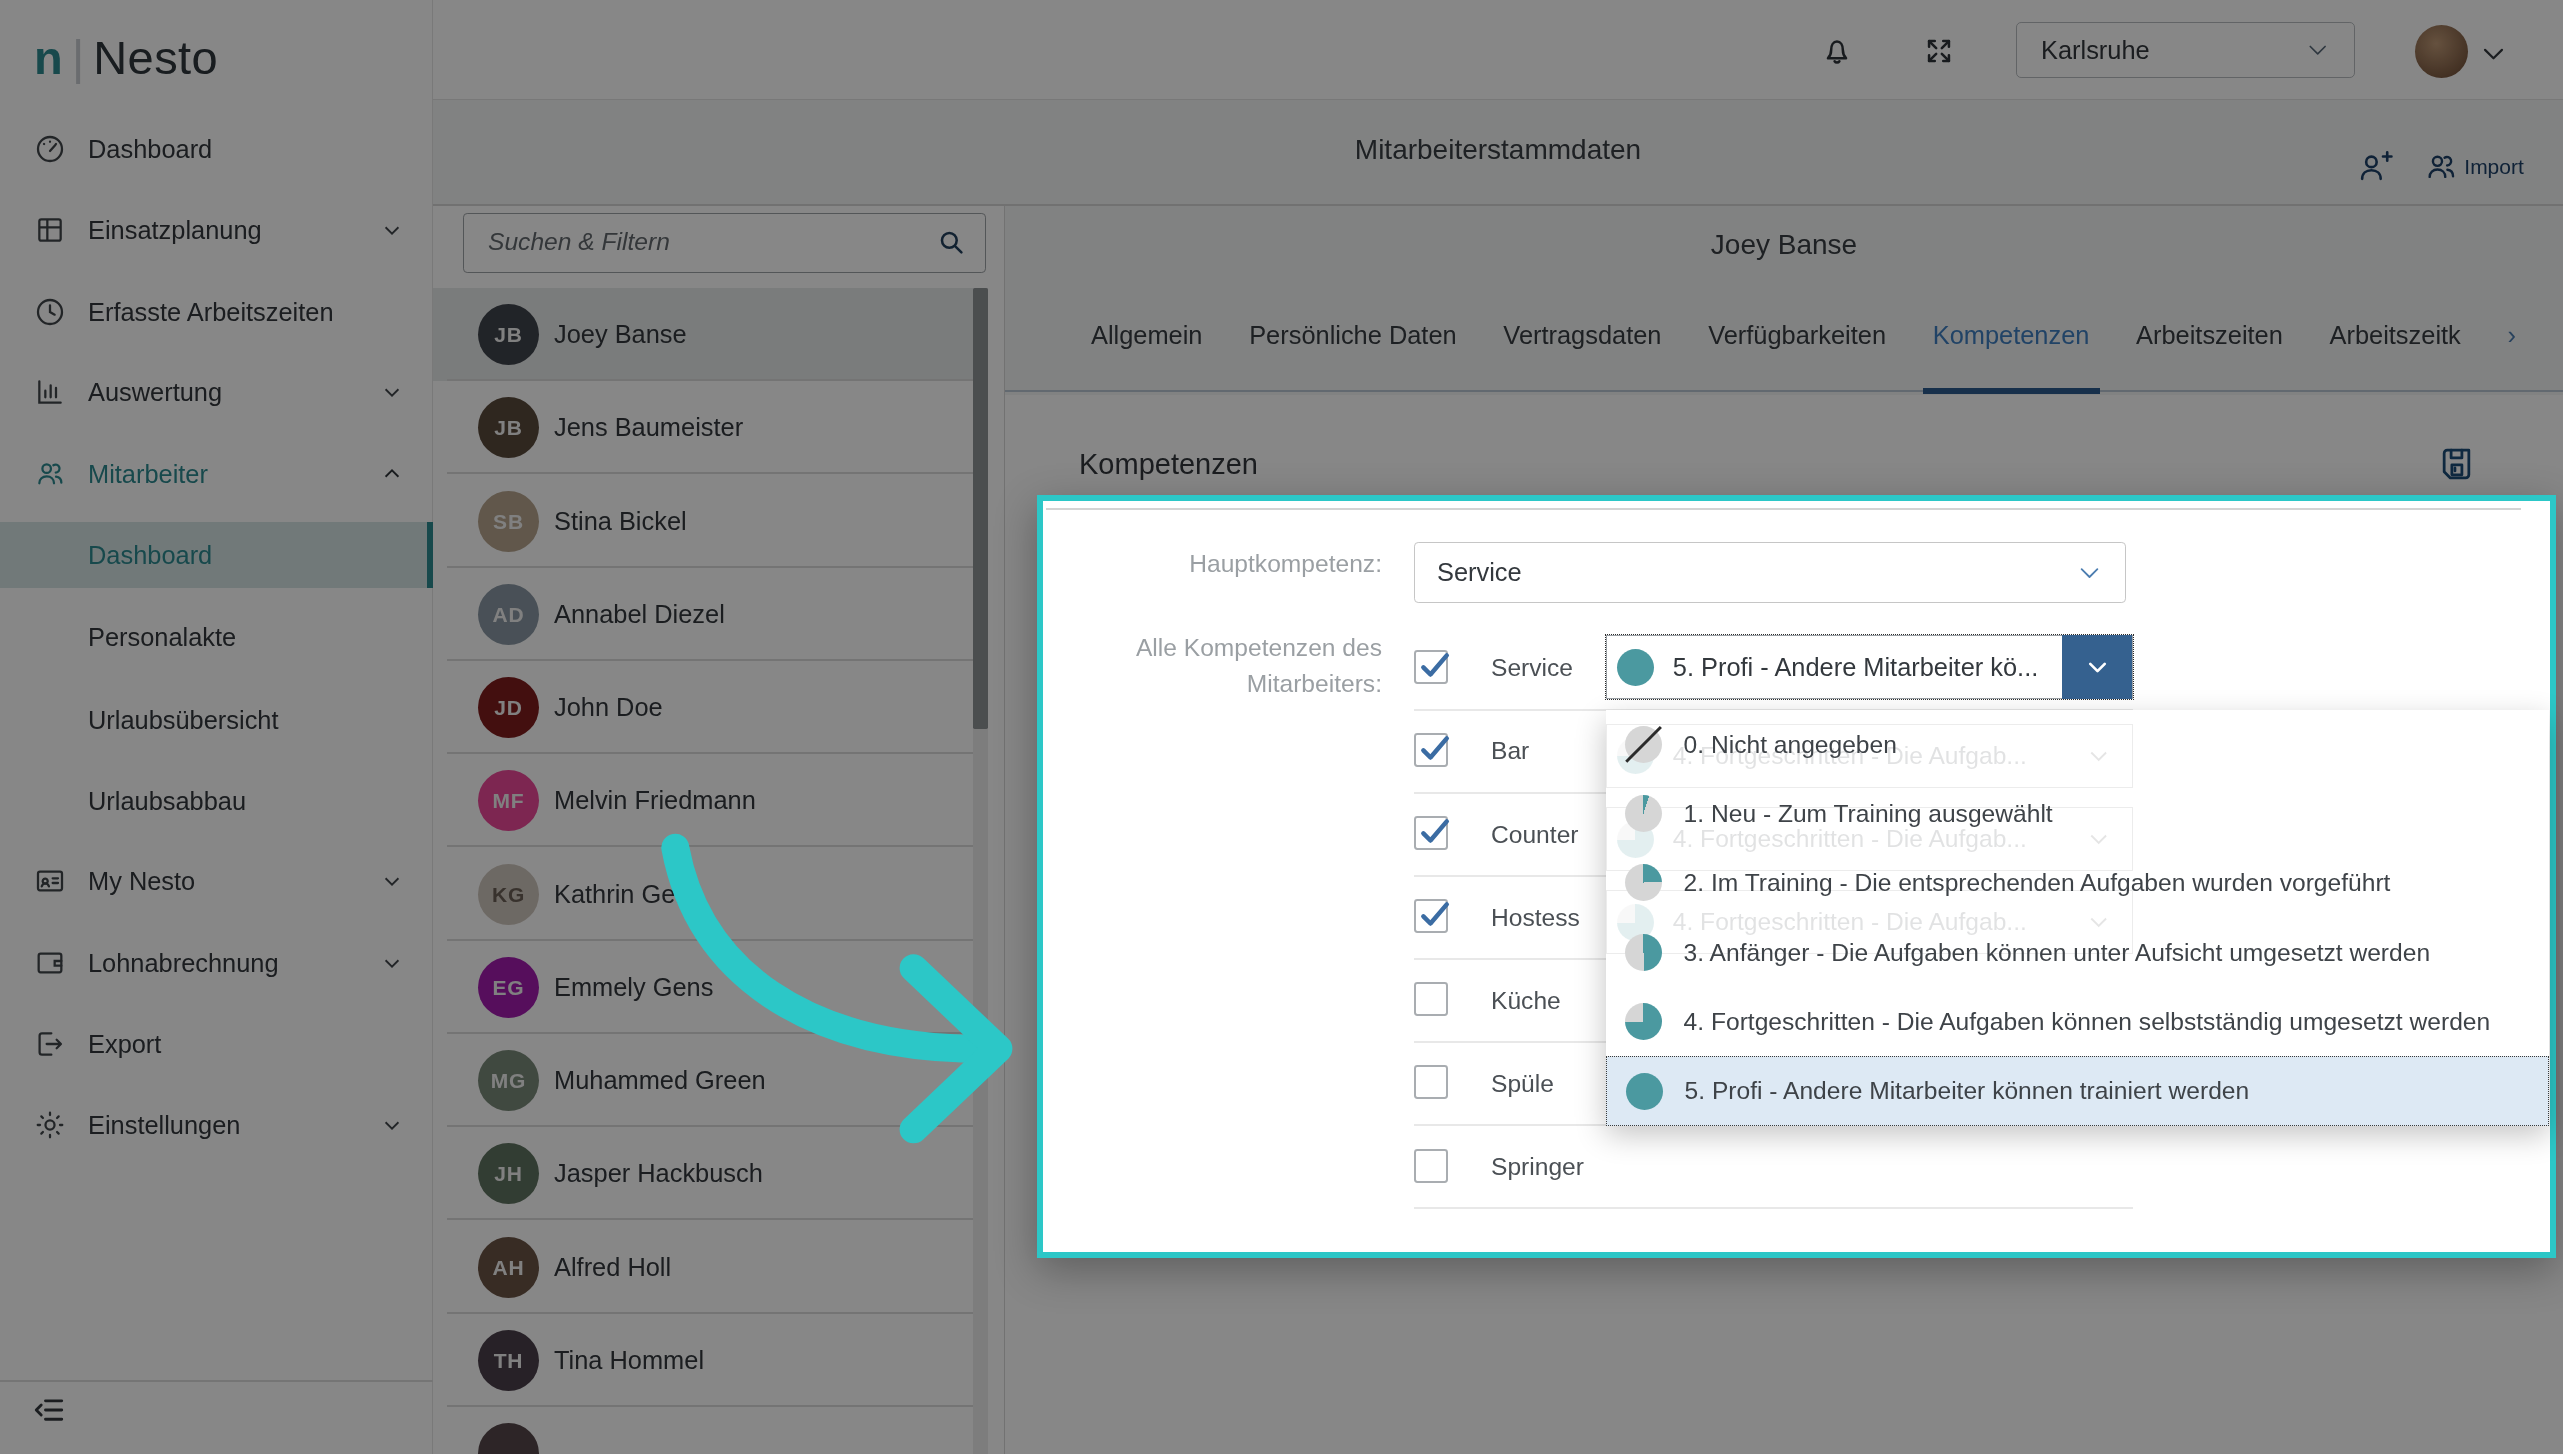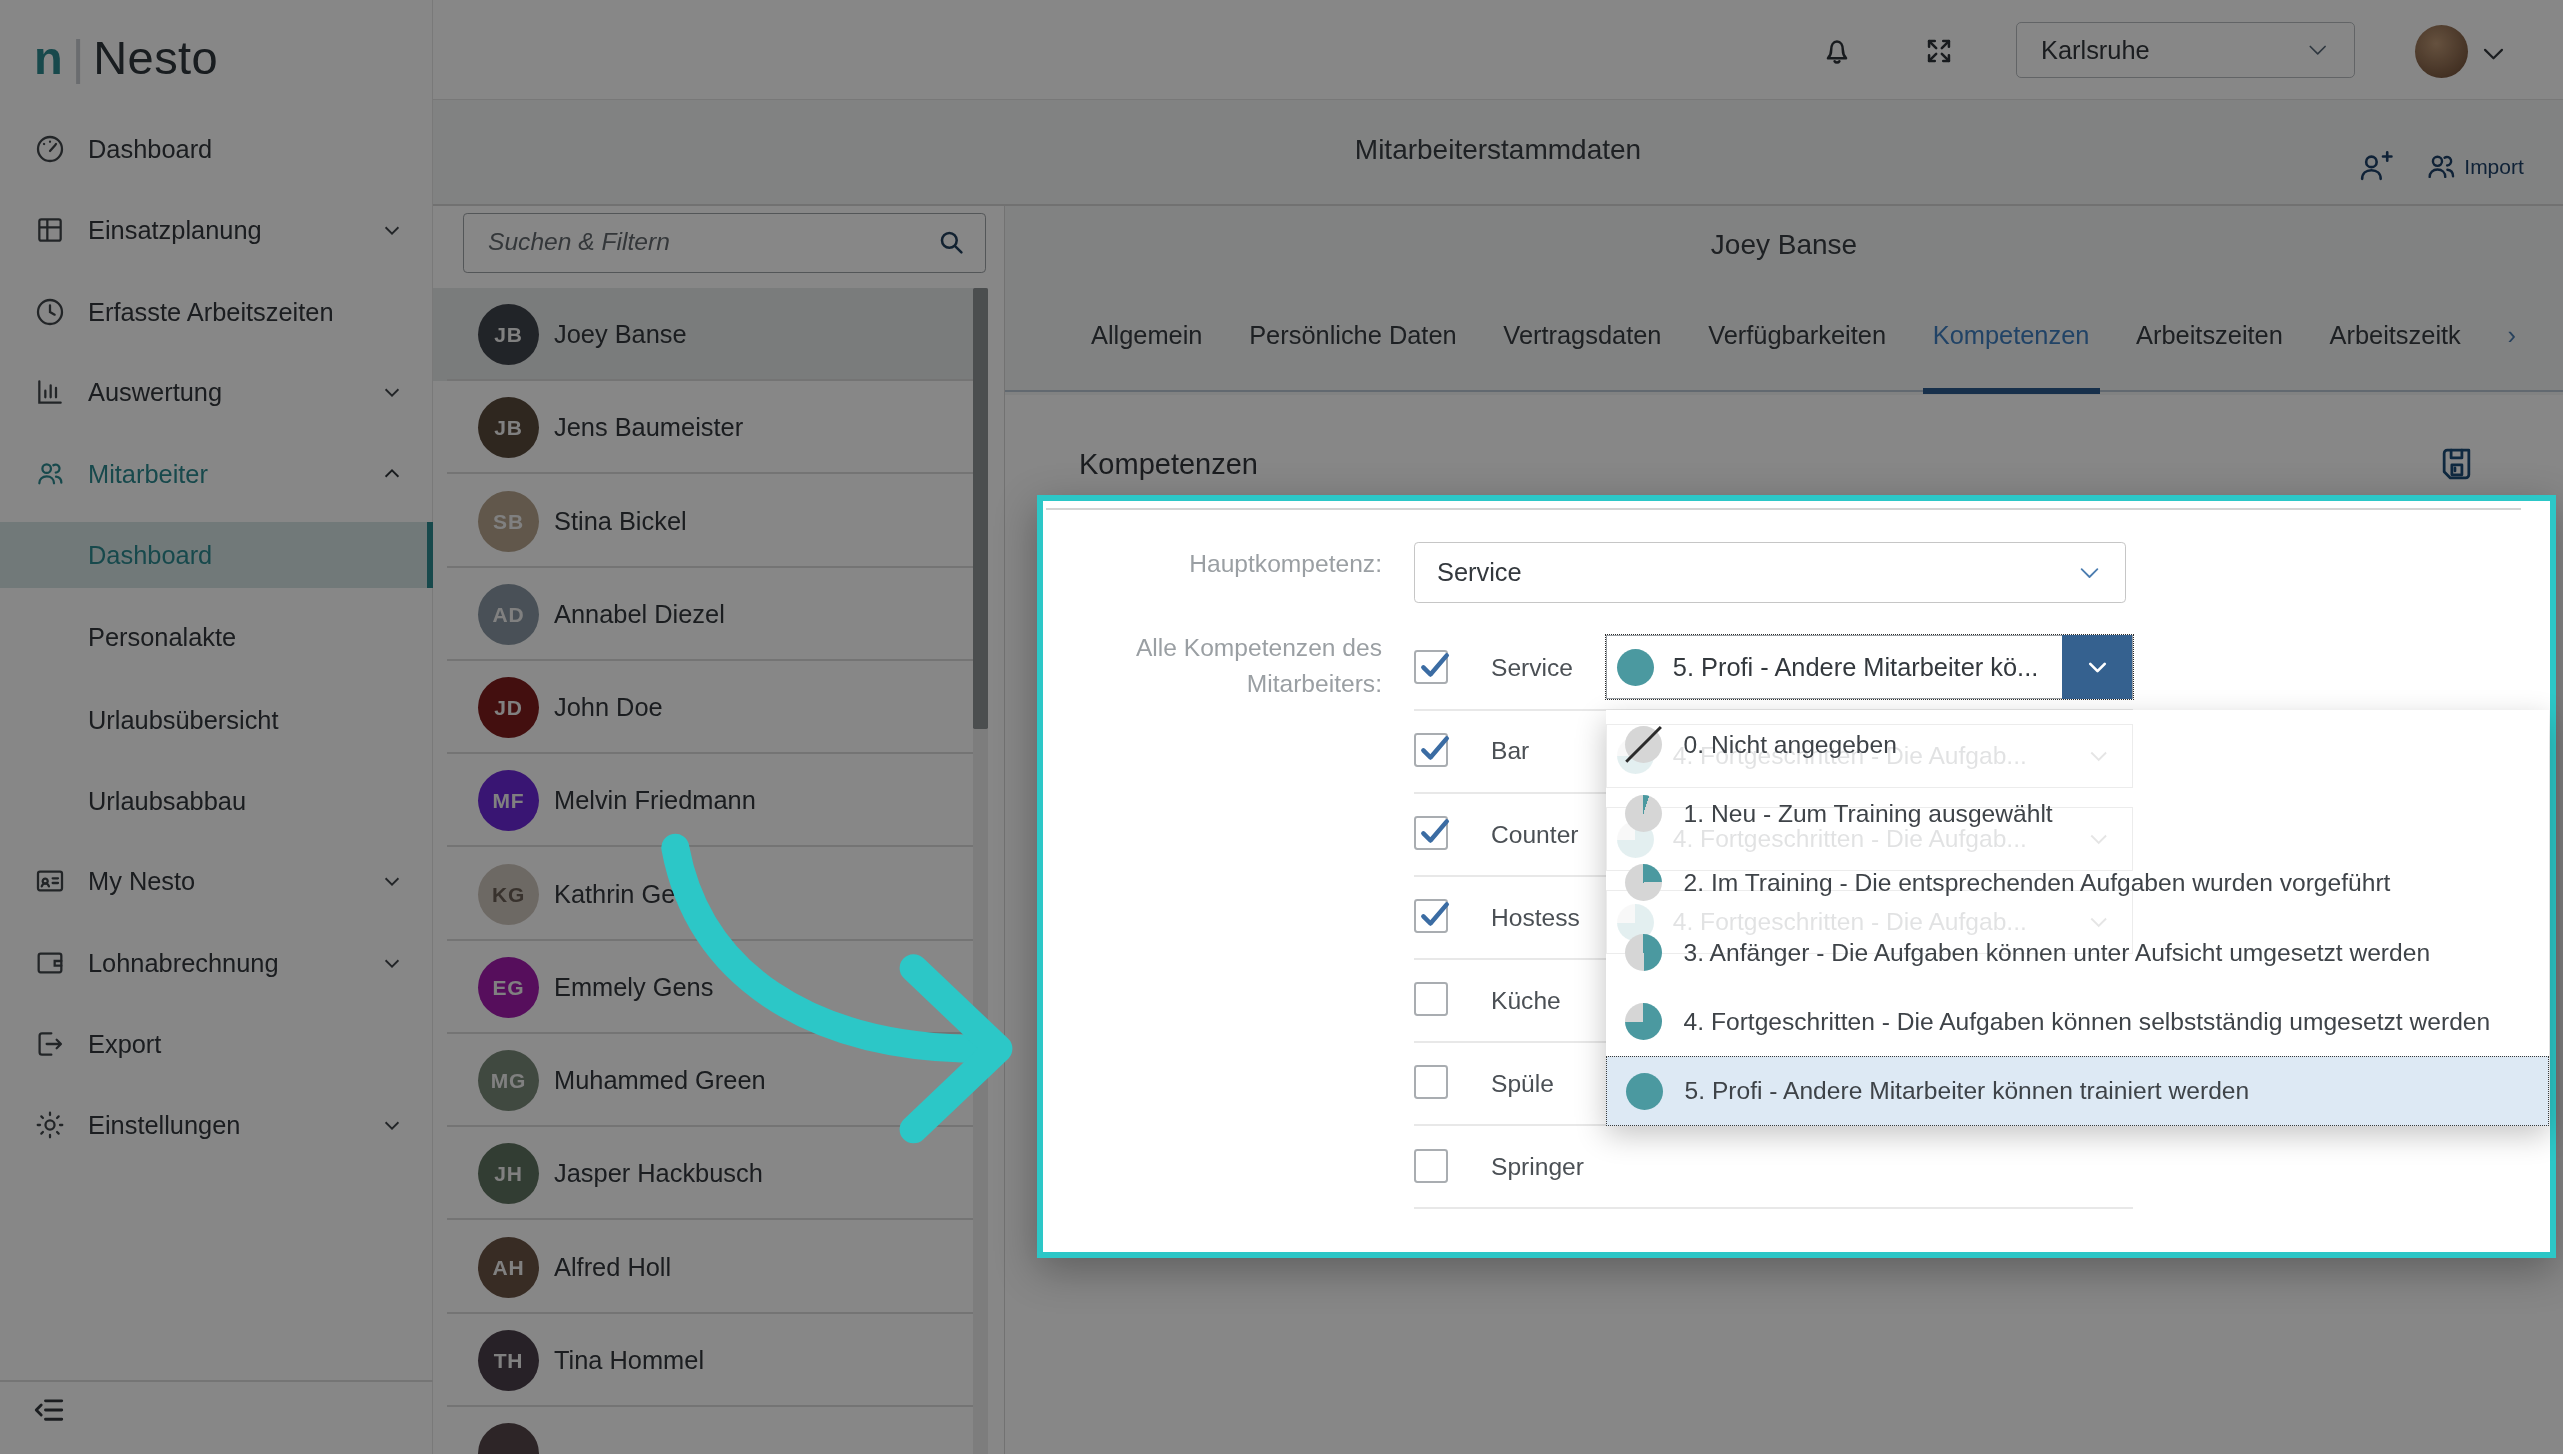--- a/index.html
+++ b/index.html
@@ -295,21 +295,21 @@
       <div class="emp-av" style="background:#8a98a4">AD</div>
       <span class="emp-name">Annabel Diezel</span>
         <div class="erule"></div>
     </div>
     <div class="abs emp-row" style="top:455px">
       <div class="emp-av" style="background:#7f1d1d">JD</div>
       <span class="emp-name">John Doe</span>
         <div class="erule"></div>
     </div>
     <div class="abs emp-row" style="top:548px">
-      <div class="emp-av" style="background:#6d28d9">MF</div>
+      <div class="emp-av" style="background:#ec4899">MF</div>
       <span class="emp-name">Melvin Friedmann</span>
         <div class="erule"></div>
     </div>
     <div class="abs emp-row" style="top:642px">
       <div class="emp-av" style="background:#cfc6bd;color:#6b5f55">KG</div>
       <span class="emp-name">Kathrin Gehr</span>
         <div class="erule"></div>
     </div>
     <div class="abs emp-row" style="top:735px">
       <div class="emp-av" style="background:#a21caf">EG</div>

